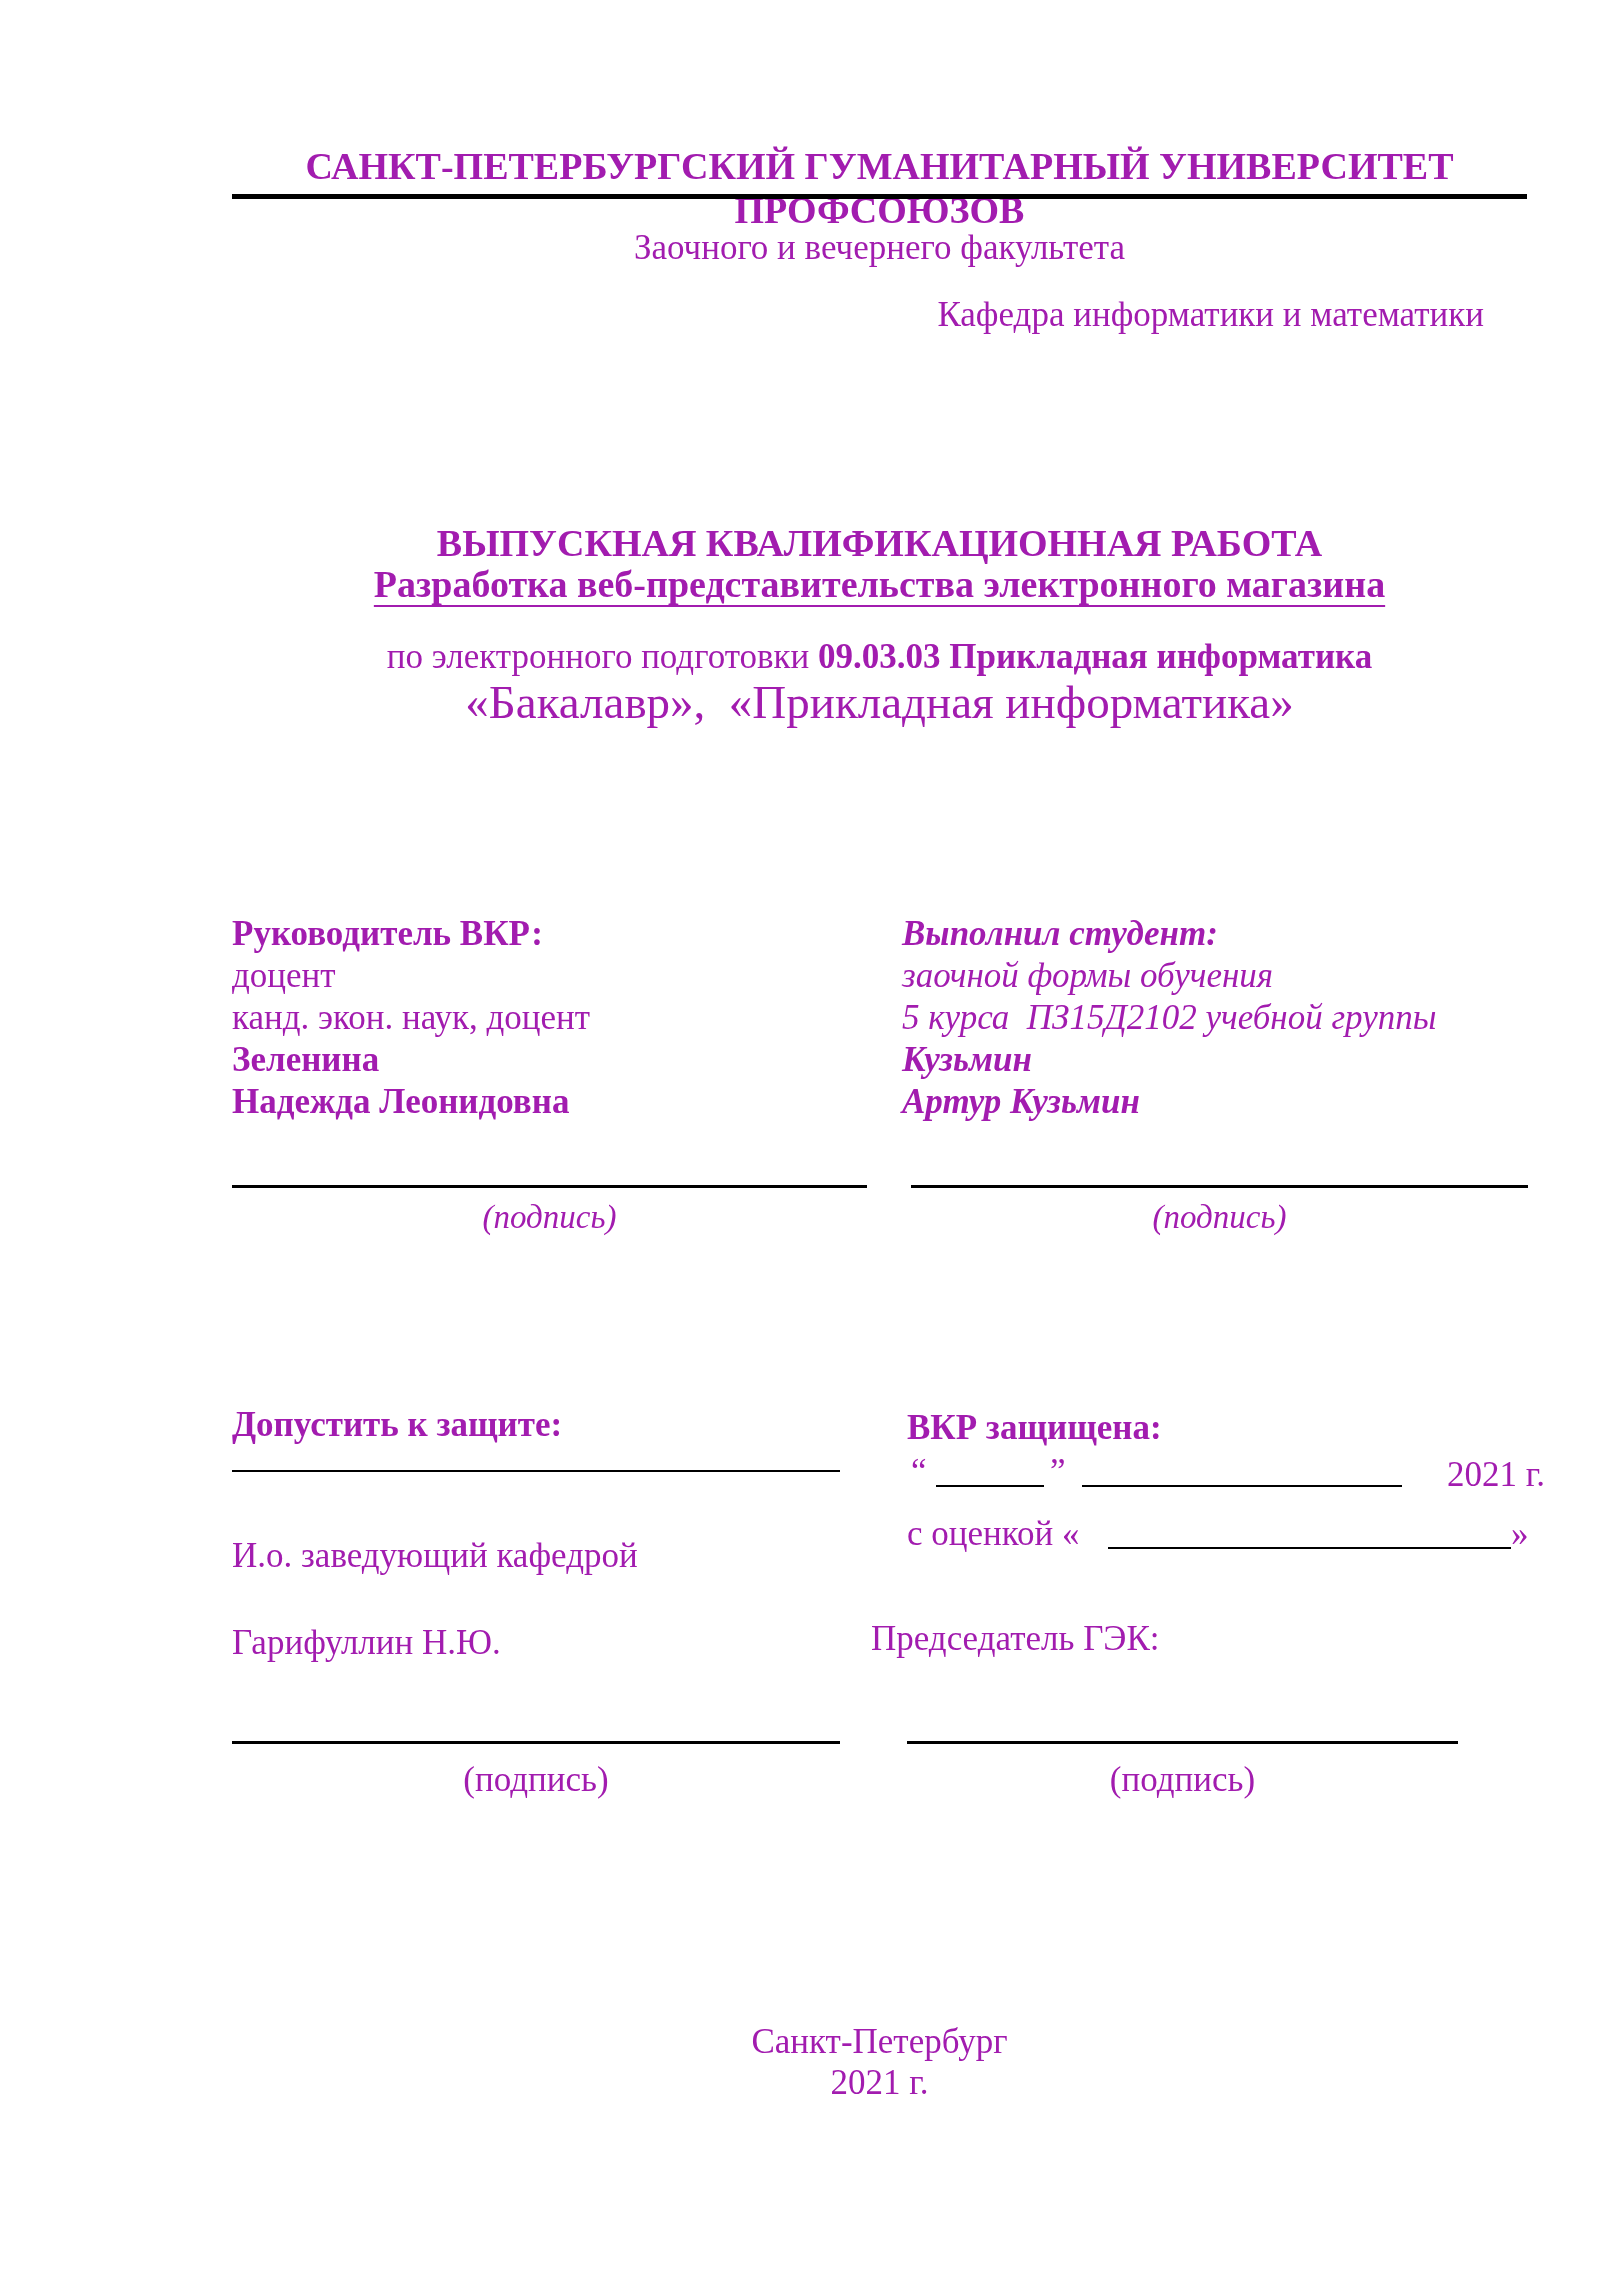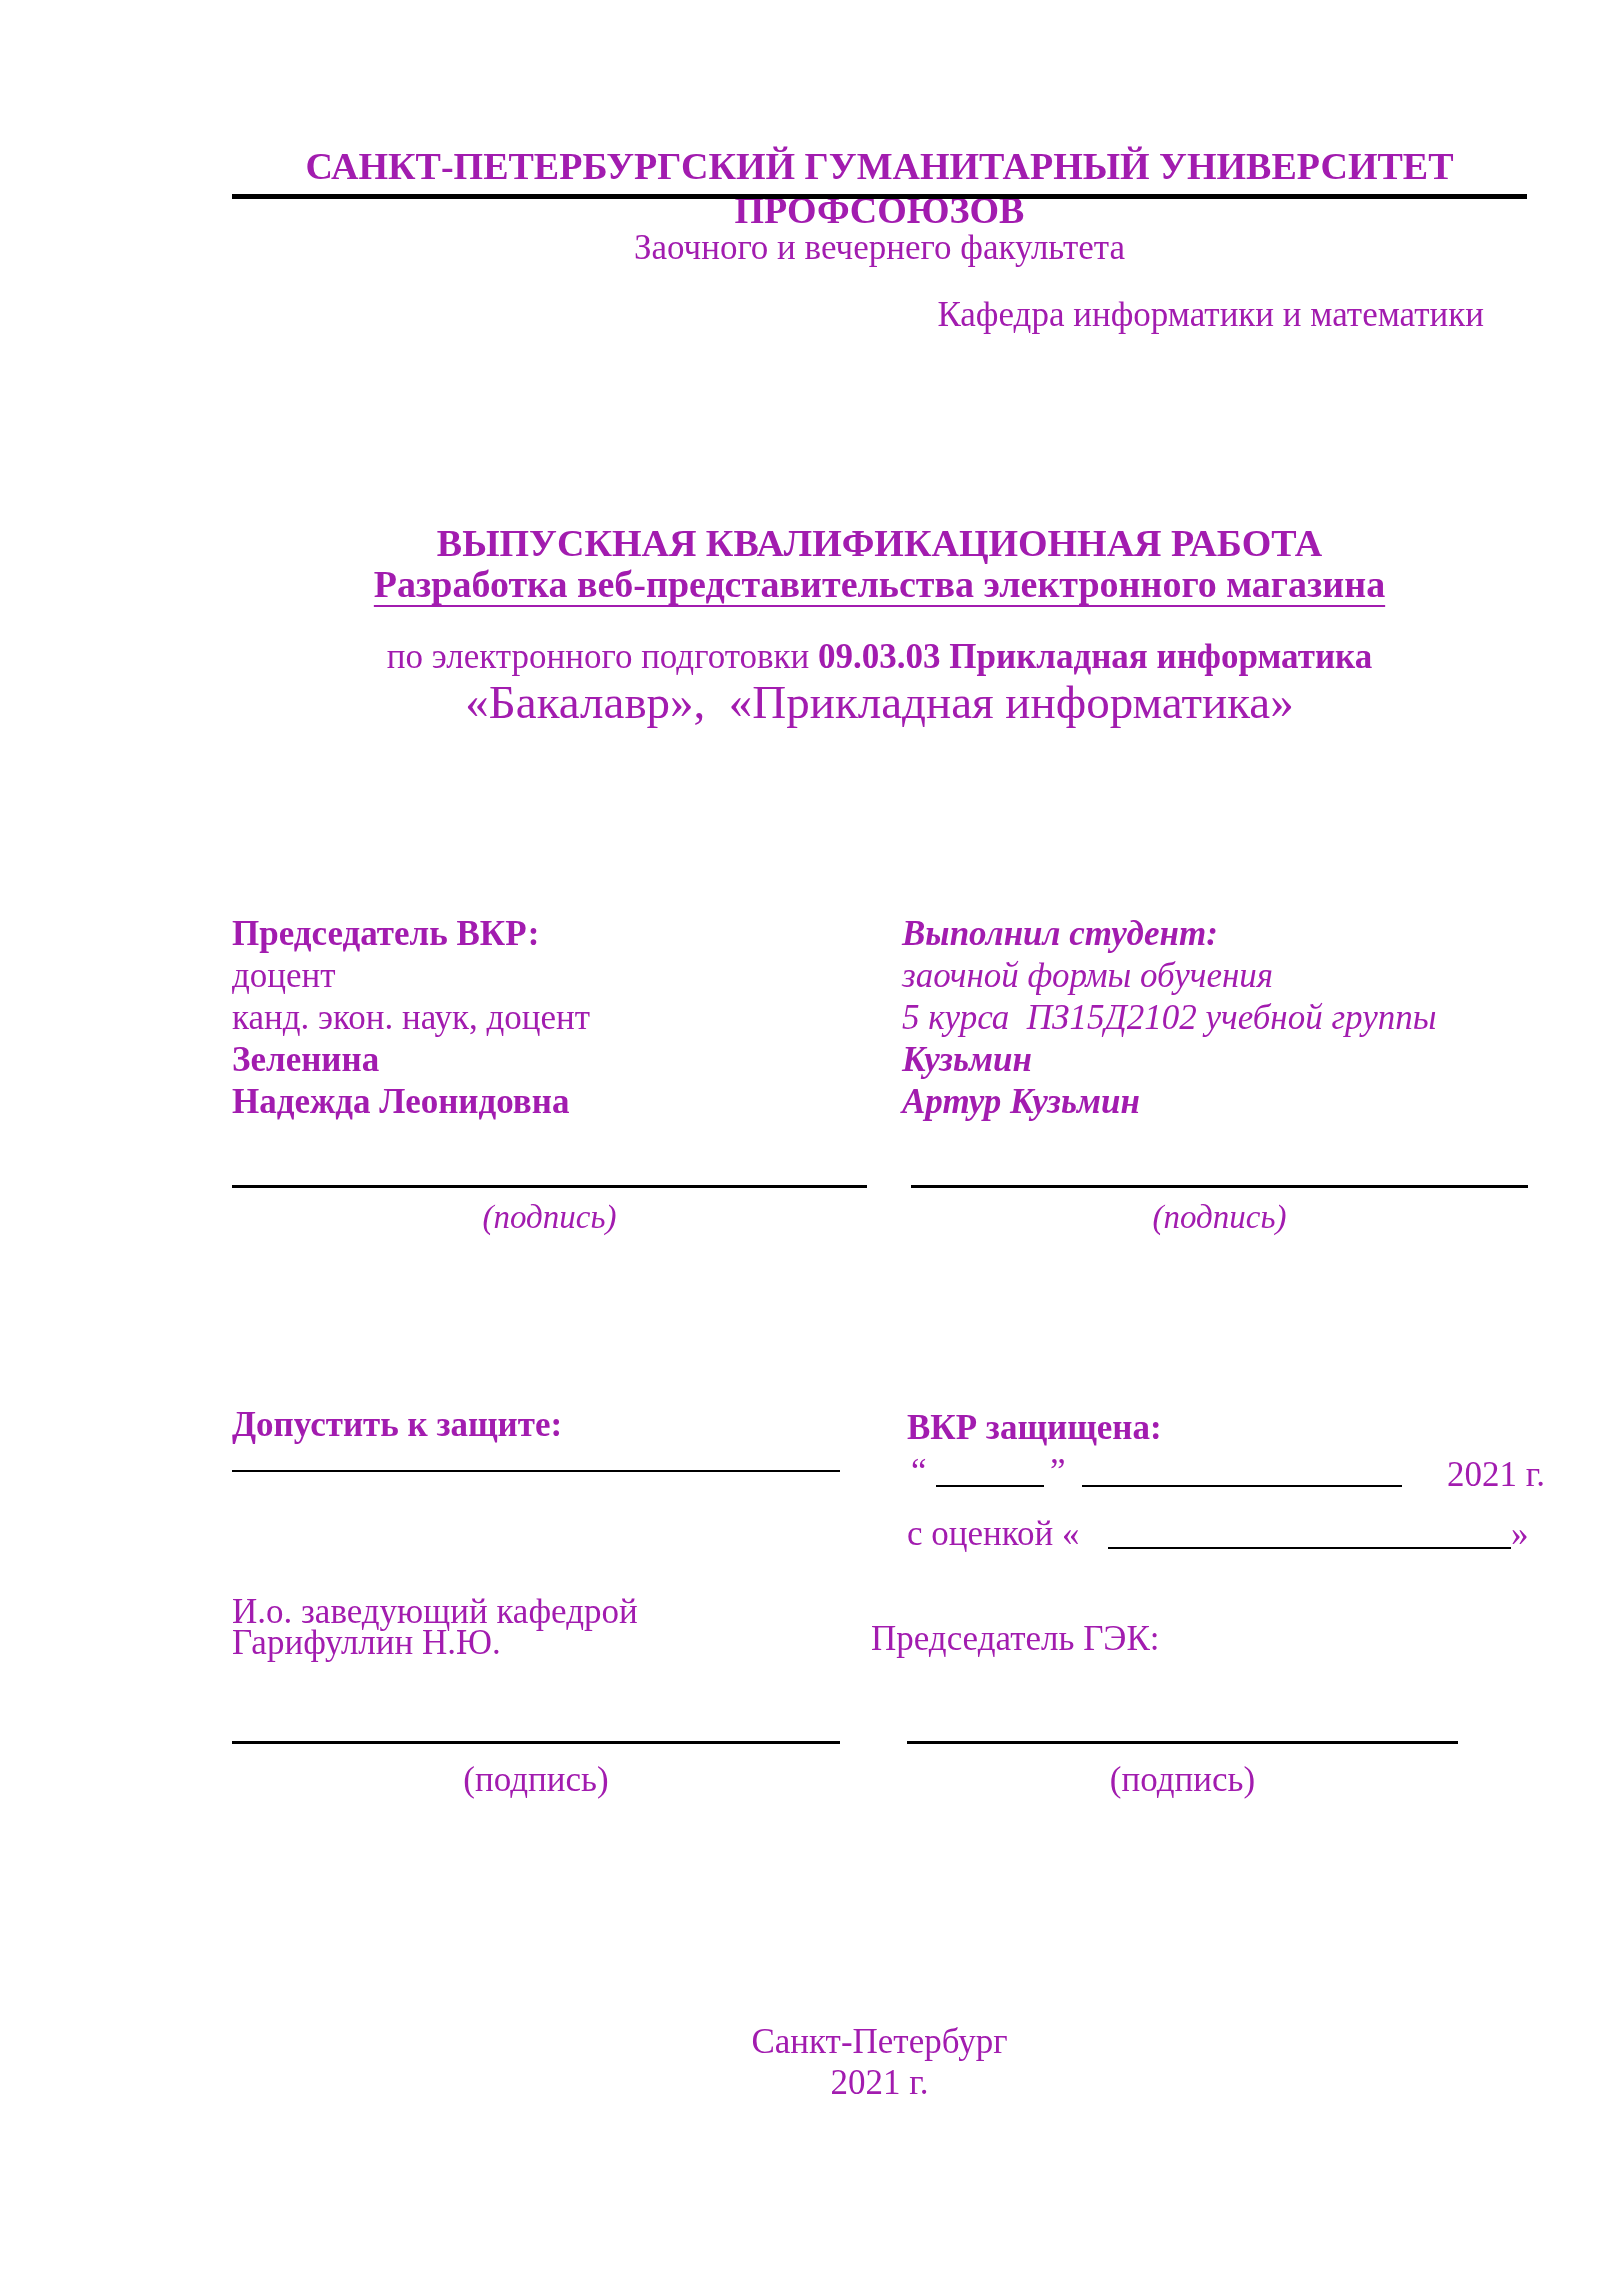--- a/index.html
+++ b/index.html
@@ -72,21 +72,21 @@
   .date-quote-open { top: 1452px; left: 911px; }
   .date-day-blank { top: 1485px; left: 936px; width: 108px; }
   .date-quote-close { top: 1452px; left: 1050px; }
   .date-month-blank { top: 1485px; left: 1082px; width: 320px; }
   .date-year { top: 1455px; left: 1447px; }
 
   .grade-prefix { top: 1514px; left: 907px; font-size: 35px; }
   .grade-blank { top: 1547px; left: 1108px; width: 403px; }
   .grade-close { top: 1514px; left: 1511px; font-size: 35px; }
 
-  .acting-head { top: 1592px; left: 232px; font-size: 35px; }
+  .acting-head { top: 1536px; left: 232px; font-size: 35px; }
   .chairman { top: 1619px; left: 871px; font-size: 35px; }
   .head-name { top: 1623px; left: 232px; font-size: 35px; }
 
   .bottom-line-left  { top: 1741px; left: 232px;  width: 608px; height: 3.1px; background: #000; }
   .bottom-line-right { top: 1741px; left: 907px; width: 551px; height: 3.1px; background: #000; }
   .bottom-caption { font-size: 35px; text-align: center; }
   .bottom-cap-left  { top: 1760px; left: 232px;  width: 608px; }
   .bottom-cap-right { top: 1760px; left: 907px; width: 551px; }
 
   .footer-city { top: 2022px; font-size: 35px; }
@@ -104,21 +104,21 @@
 
   <div class="abs content-wide center work-type">ВЫПУСКНАЯ КВАЛИФИКАЦИОННАЯ РАБОТА</div>
   <div class="abs content-wide center thesis-title"><span>Разработка веб-представительства электронного магазина</span></div>
   <div class="abs content-wide center direction">
     <span>по электронного подготовки</span>
     <span class="b">09.03.03 Прикладная информатика</span>
   </div>
   <div class="abs content-wide center qualification pre">«Бакалавр»,  «Прикладная информатика»</div>
 
   <div class="abs person-block sup-col">
-    <div class="b">Председатель ВКР:</div>
+    <div class="b">Руководитель ВКР:</div>
     <div>доцент</div>
     <div>канд. экон. наук, доцент</div>
     <div class="b">Зеленина</div>
     <div class="b">Надежда Леонидовна</div>
   </div>
 
   <div class="abs person-block stu-col">
     <div class="b">Выполнил студент:</div>
     <div>заочной формы обучения</div>
     <div class="pre">5 курса  ПЗ15Д2102 учебной группы</div>

